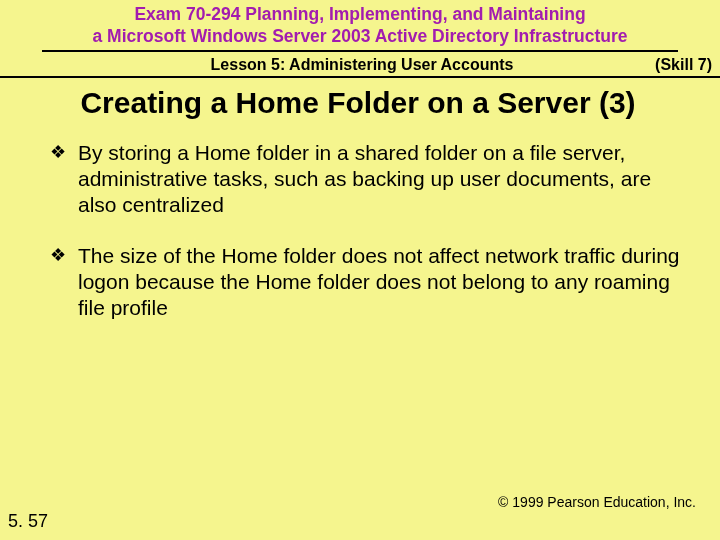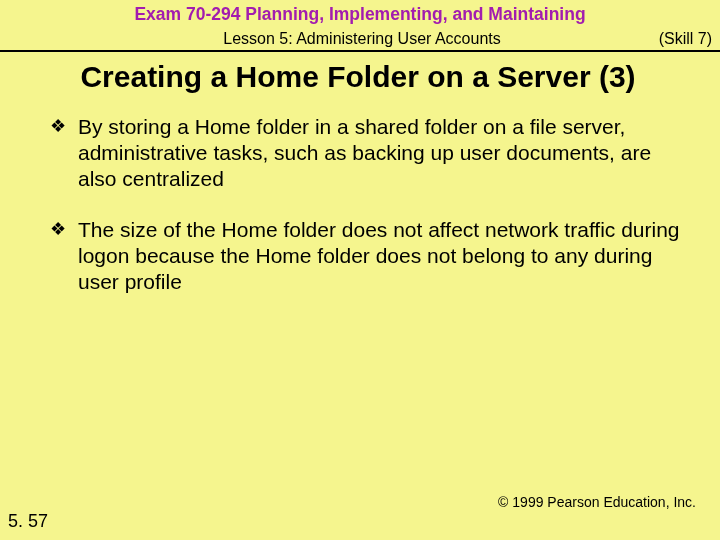--- a/index.html
+++ b/index.html
@@ -22,21 +22,21 @@
   }
   .header .line2 {
     border-bottom: 2px solid #000;
     display: inline-block;
     padding-bottom: 2px;
   }
   .subheader {
     display: flex;
     justify-content: center;
     position: relative;
-    font-weight: normal;
+    font-weight: bold;
     font-size: 16px;
     padding: 4px 0 2px 4px;
     border-bottom: 2px solid #000;
     margin: 0 0 0 0;
   }
   .subheader .lesson {
     text-align: center;
   }
   .subheader .skill {
     position: absolute;
@@ -84,34 +84,37 @@
     right: 24px;
     bottom: 30px;
     font-size: 14px;
   }
 </style>
 </head>
 <body>
 
 <div class="header">
   <div>Exam 70-294 Planning, Implementing, and Maintaining</div>
+  <div class="rule-wrap" style="margin:0 42px;">
+    <span class="line2" style="border:none;">a Microsoft Windows Server 2003 Active Directory Infrastructure</span>
+  </div>
 </div>
 
 <div class="subheader">
   <span class="lesson">Lesson 5: Administering User Accounts</span>
   <span class="skill">(Skill 7)</span>
 </div>
 
 <div class="title">Creating a Home Folder on a Server (3)</div>
 
 <div class="bullets">
   <div class="bullet">
     <span class="mark">❖</span>
     <span class="text">By storing a Home folder in a shared folder on a file server, administrative tasks, such as backing up user documents, are also centralized</span>
   </div>
   <div class="bullet">
     <span class="mark">❖</span>
-    <span class="text">The size of the Home folder does not affect network traffic during logon because the Home folder does not belong to any during user profile</span>
+    <span class="text">The size of the Home folder does not affect network traffic during logon because the Home folder does not belong to any roaming file profile</span>
   </div>
 </div>
 
 <div class="footer-left">5. 57</div>
 <div class="footer-right">© 1999 Pearson Education, Inc.</div>
 
 </body></html>

